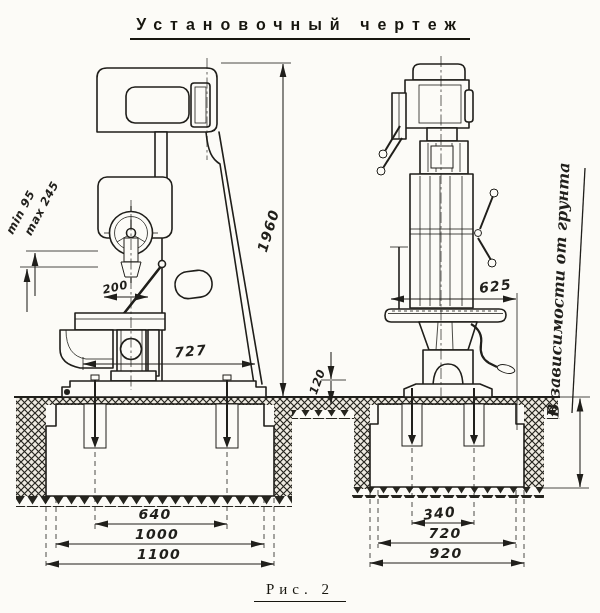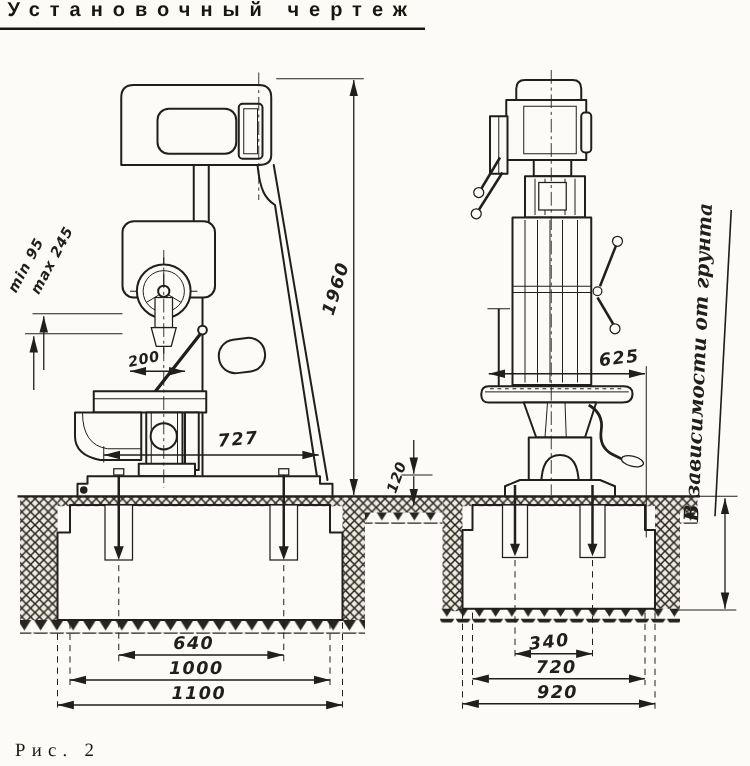--- a/index.html
+++ b/index.html
@@ -1,21 +1,21 @@
 <!DOCTYPE html>
 <html><head>
 <meta charset="utf-8">
 <style>
   html,body{margin:0;padding:0}
   body{width:600px;height:613px;position:relative;background:#fcfbf7;overflow:hidden;
        font-family:"Liberation Sans",sans-serif}
-  .title{position:absolute;top:0;left:0;width:100%;z-index:3}
+  .title{position:absolute;top:16px;left:0;width:100%;text-align:center;z-index:3}
   .title-text{display:inline-block;font:700 16px "Liberation Sans",sans-serif;letter-spacing:8px;
        color:#17160f;border-bottom:2.2px solid #17160f;padding:0 6px 4px 6px;white-space:nowrap}
-  .caption{position:absolute;top:592px;left:0;width:100%;text-align:left;z-index:3}
+  .caption{position:absolute;top:580px;left:0;width:100%;text-align:center;z-index:3}
   .caption-text{display:inline-block;font:400 15px "Liberation Serif",serif;letter-spacing:5px;
        color:#17160f;border-bottom:1.6px solid #17160f;padding:0 12px 3px 12px}
   svg{position:absolute;left:0;top:0}
   .o{fill:none;stroke:#201f1b;stroke-width:1.6;stroke-linejoin:round;stroke-linecap:round}
   .ow{fill:#fcfbf7;stroke:#201f1b;stroke-width:1.6;stroke-linejoin:round}
   .owt{fill:#fcfbf7;stroke:#201f1b;stroke-width:1}
   .t{fill:none;stroke:#201f1b;stroke-width:0.8}
   .d{stroke:#201f1b;stroke-width:1.05;fill:none}
   .dl{marker-start:url(#arr);marker-end:url(#arr)}
   .de{marker-end:url(#arr)}

